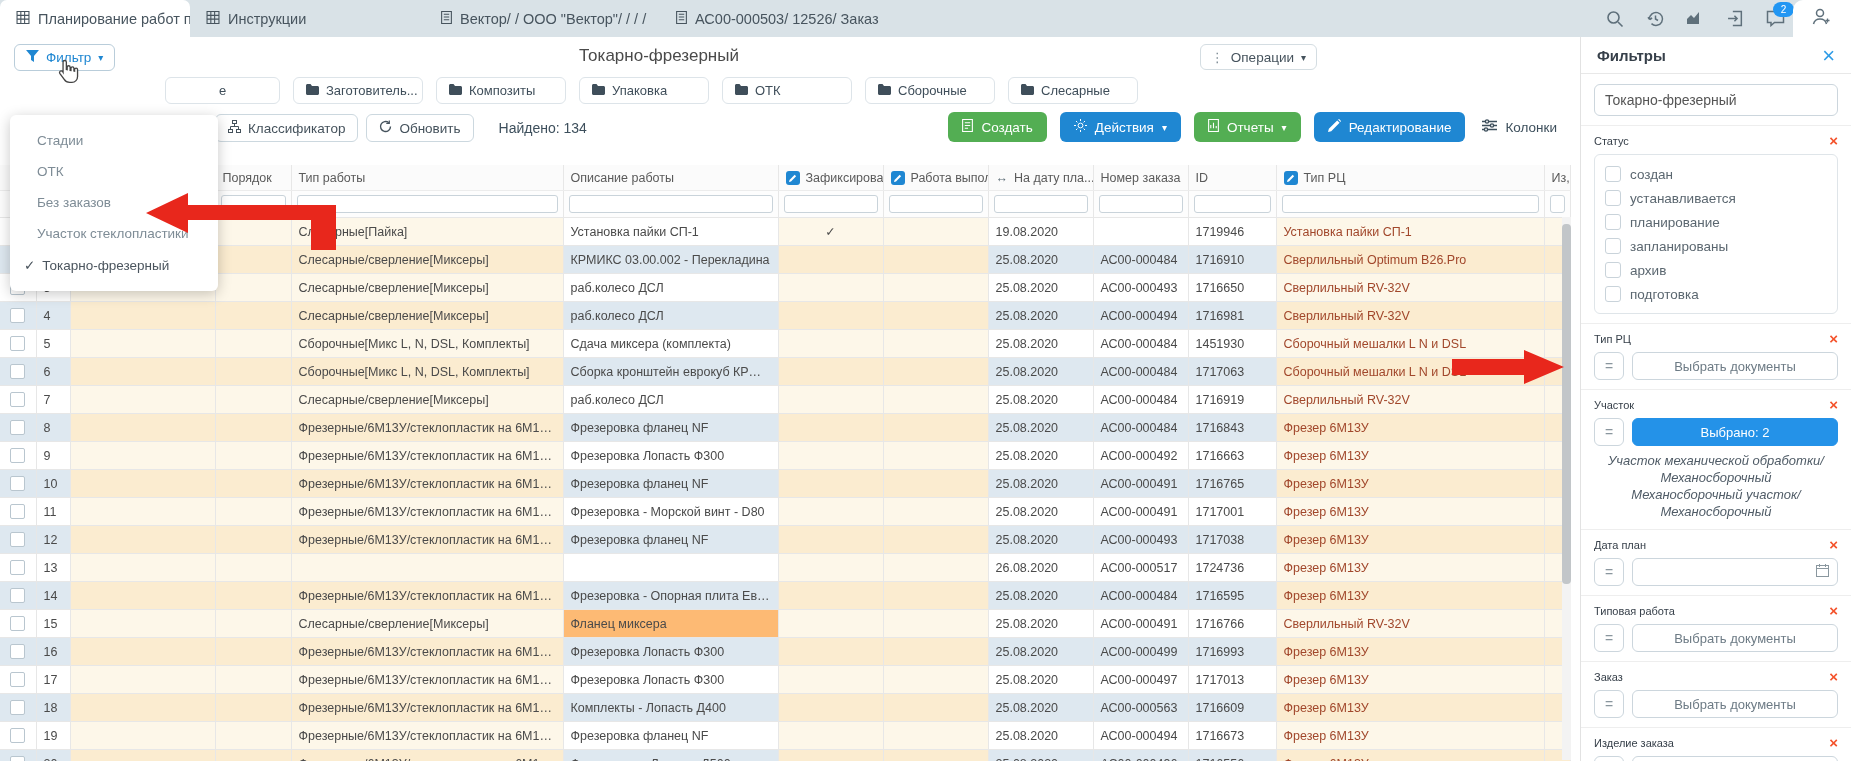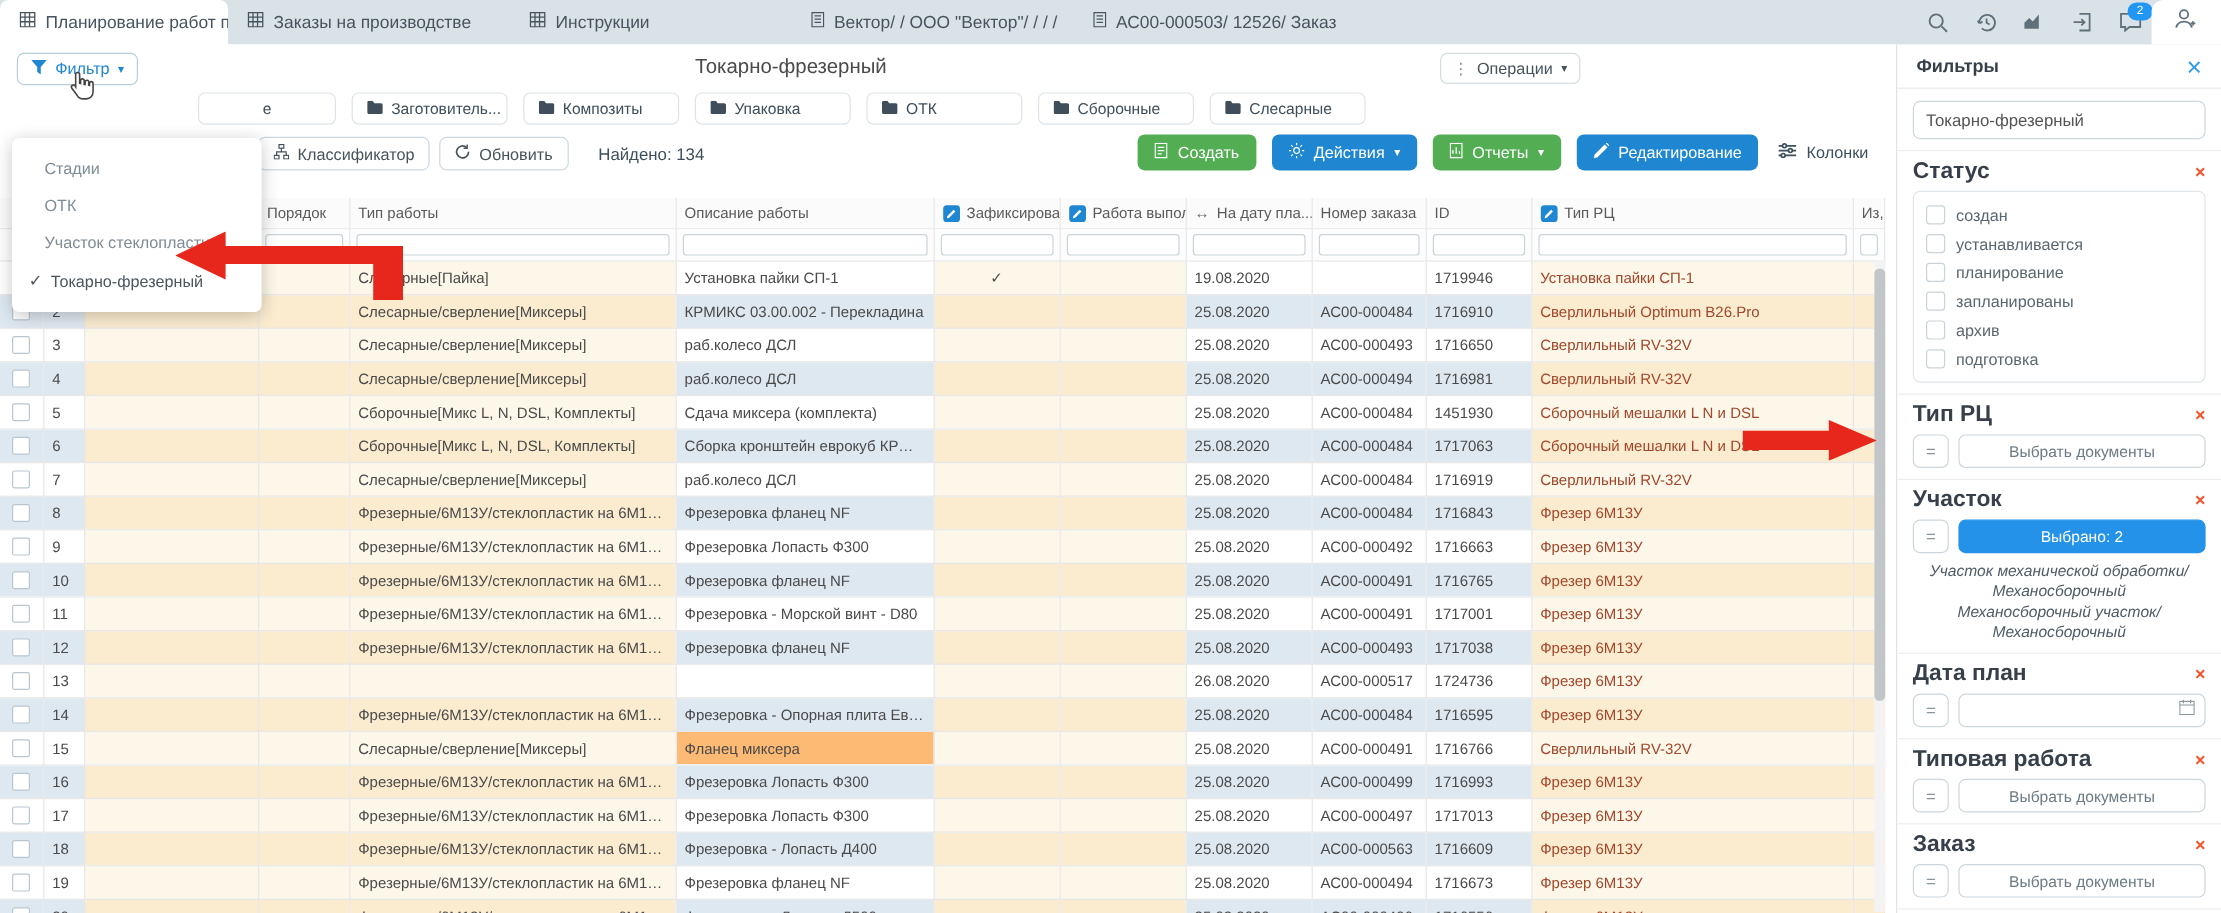--- a/index.html
+++ b/index.html
@@ -77,21 +77,21 @@
   
   .sidebar{width:271px;background:#fff;border-left:1px solid #e2e2e2;box-sizing:border-box;overflow:hidden}
   .sb-head{display:flex;align-items:center;justify-content:space-between;padding:10px 16px 9px;border-bottom:1px solid #e8e8e8}
   .sb-title{font-size:15px;font-weight:bold;color:#37404a}
   .sb-close{color:#2e9be6;font-size:22px;line-height:14px;cursor:pointer}
   .sb-searchwrap{padding:10px 13px 9px;border-bottom:1px solid #eee}
   .sb-search{width:100%;box-sizing:border-box;height:32px;border:1px solid #ccd6dd;border-radius:6px;
              padding:0 10px;font-size:14px;color:#555;font-family:inherit}
   .sb-sec{padding:6px 13px 9px;border-bottom:1px solid #eee}
   .sb-lab-row{display:flex;align-items:center;justify-content:space-between;margin-bottom:5px}
-  .sb-lab{font-size:19px;font-weight:bold;color:#37404a}
+  .sb-lab{font-size:11px;font-weight:normal;color:#37404a}
   .sb-x{color:var(--close_red);font-weight:bold;font-size:15px;cursor:pointer}
   .sb-box{border:1px solid #dfe5e9;border-radius:6px;padding:7px 10px}
   .sb-check{display:flex;align-items:center;gap:9px;height:24px;font-size:13.5px;color:#5b6770}
   .sb-check .cbx{width:14px;height:14px;border:1px solid #c9d3da;border-radius:3px;background:#fff;flex:0 0 auto;cursor:pointer}
   .sb-row{display:flex;gap:8px}
   .eq{width:30px;height:28px;border:1px solid #ccd6dd;border-radius:6px;background:#fff;color:#8a969e;
       display:flex;align-items:center;justify-content:center;font-size:14px;cursor:pointer;flex:0 0 auto;box-sizing:border-box}
   .pickbtn{flex:1;height:28px;border:1px solid #ccd6dd;border-radius:6px;background:#fff;color:#6d7b85;
            font-size:13px;display:flex;align-items:center;justify-content:center;cursor:pointer;box-sizing:border-box}
   .pickbtn.selected{background:#2492e8;border-color:#2492e8;color:#fff;font-weight:normal}
@@ -110,26 +110,20 @@
 </head>
 <body>
 
 <div class="topbar">
   <div class="tabs" id="tabs">
       <div class="tab active">
         <span><svg width="14" height="13" viewBox="0 0 12 12" fill="none" stroke="currentColor">
             <path d="M.5.5h11v11H.5z M.5 4h11 M.5 7.5h11 M4 .5v11 M7.5 .5v11"></path>
           </svg></span>
         <span>Планирование работ по</span>
-      </div>
-      <div class="tab t235">
-        <span><svg width="14" height="13" viewBox="0 0 12 12" fill="none" stroke="currentColor">
-            <path d="M.5.5h11v11H.5z M.5 4h11 M.5 7.5h11 M4 .5v11 M7.5 .5v11"></path>
-          </svg></span>
-        <span>Заказы на производстве</span>
       </div>
       <div class="tab t235">
         <span><svg width="14" height="13" viewBox="0 0 12 12" fill="none" stroke="currentColor">
             <path d="M.5.5h11v11H.5z M.5 4h11 M.5 7.5h11 M4 .5v11 M7.5 .5v11"></path>
           </svg></span>
         <span>Инструкции</span>
       </div>
       <div class="tab t235">
         <span><svg width="11" height="13" viewBox="0 0 10 12" fill="none" stroke="currentColor">
             <path d="M.5.5h9v11h-9z M2.5 3h5 M2.5 5.5h5 M2.5 8h5"></path>
@@ -753,21 +747,21 @@
               <td class="" style="background:var(--beige_odd)"></td>
             </tr>
             <tr>
               <td class="" style="background:var(--blue_row)">
                 <div class="cb"></div>
               </td>
               <td class="" style="background:var(--blue_row)">18</td>
               <td class="" style="background:var(--beige_even)"></td>
               <td class="" style="background:var(--beige_even)"></td>
               <td class="" style="background:var(--beige_even)">Фрезерные/6М13У/стеклопластик на 6М13У[Лопа...</td>
-              <td class="" style="background:var(--blue_row)">Фрезеровка - Лопасть Д400</td>
+              <td class="" style="background:var(--blue_row)">Комплекты - Лопасть Д400</td>
               <td class="ctr" style="background:var(--beige_even)"></td>
               <td class="" style="background:var(--beige_even)"></td>
               <td class="" style="background:var(--blue_row)">25.08.2020</td>
               <td class="" style="background:var(--blue_row)">АС00-000563</td>
               <td class="" style="background:var(--blue_row)">1716609</td>
               <td class="red " style="background:var(--beige_even)">Фрезер 6М13У</td>
               <td class="" style="background:var(--beige_even)"></td>
             </tr>
             <tr>
               <td class="" style="background:#fff">
@@ -806,20 +800,21 @@
           </tbody>
         </table>
       <div class="vscroll">
           <div class="thumb"></div>
         </div>
     </div>
 
     <div class="dropdown" id="dropdown">
         <div class="dd-item"><span>Стадии</span></div>
         <div class="dd-item"><span>ОТК</span></div>
+        <div class="dd-item"><span>Без заказов</span></div>
         <div class="dd-item"><span>Участок стеклопластики</span></div>
         <div class="dd-item checked">
           <span>✓</span>
           <span>Токарно-фрезерный</span>
         </div>
       </div>
   </div>
 
   <aside class="sidebar">
     <div class="sb-head">

